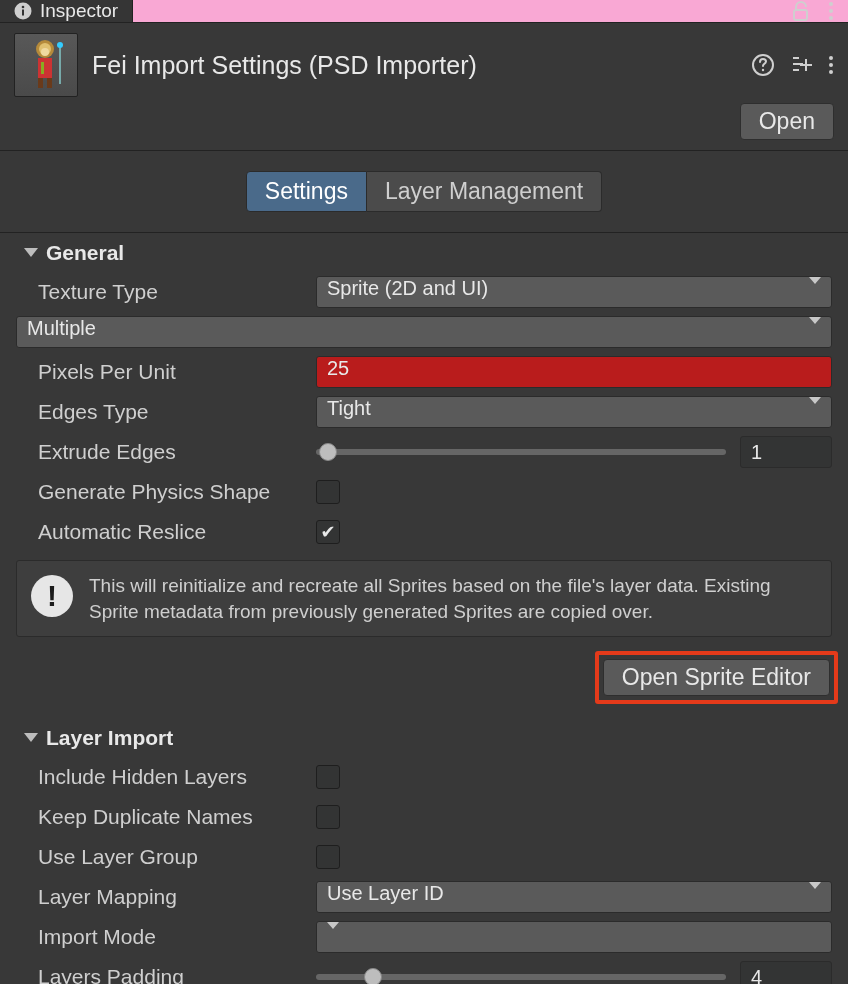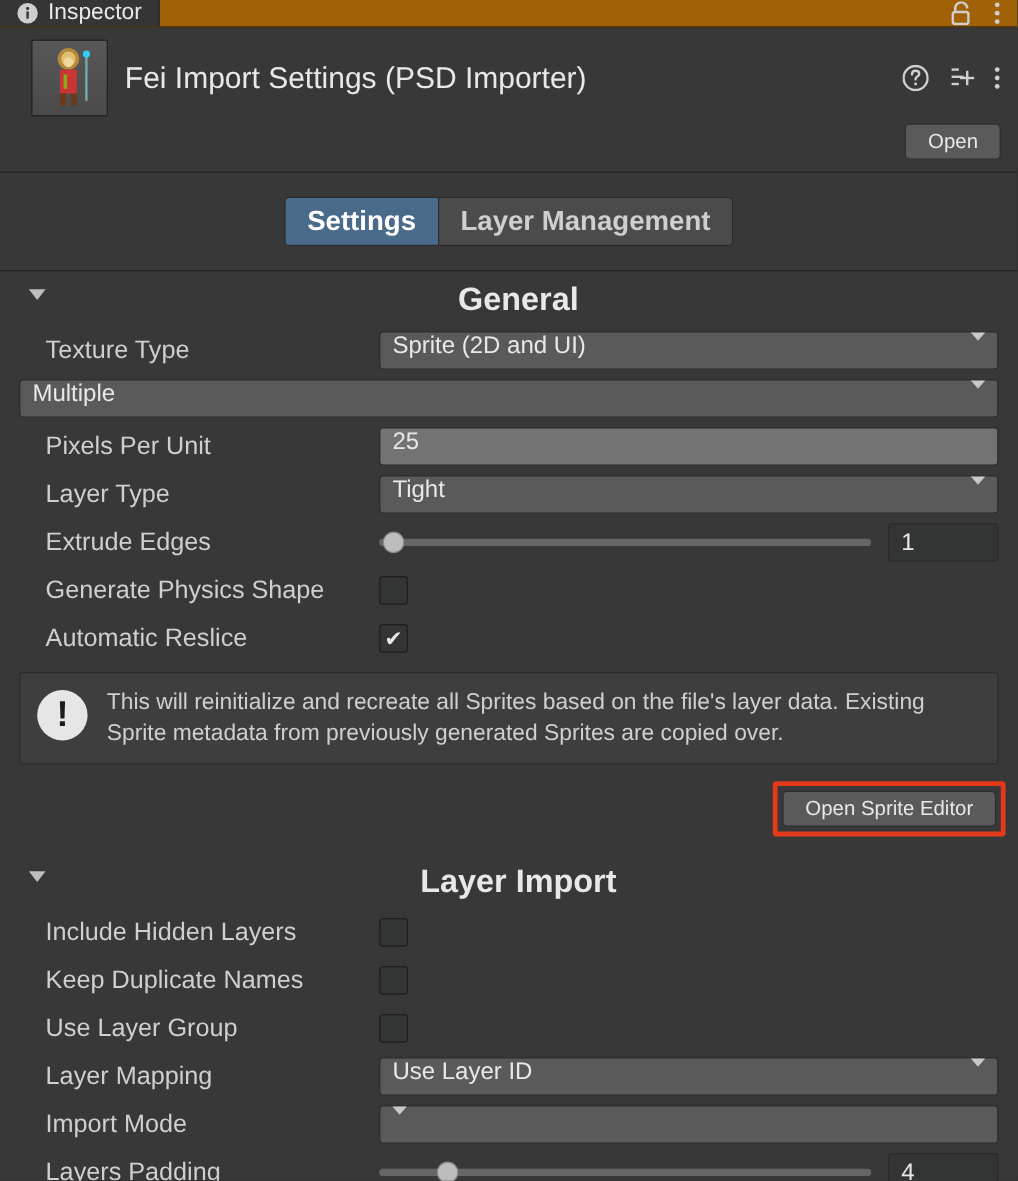--- a/index.html
+++ b/index.html
@@ -30,37 +30,37 @@
     overflow:hidden;
   }
   .window{
     width:100%;height:100%;
     background:var(--bg);
     display:flex;flex-direction:column;
   }
   
   .tabbar{
     height:40px;
-    background:#a16207;
+    background:#f9a8d4;
     border-bottom:1px solid var(--border);
     display:flex;align-items:stretch;
   }
   .tabbar .tab{
     display:flex;align-items:center;gap:8px;
     padding:0 14px;
     background:var(--panel-header);
     color:var(--text-bright);
     border-right:1px solid var(--border);
   }
   .tabbar .spacer{flex:1;}
   .tabbar .tools{display:flex;align-items:center;gap:18px;padding:0 14px;color:var(--text-bright);}
   
   .asset-header{
     display:flex;align-items:center;gap:14px;
-    padding:10px 14px 6px 26px;
+    padding:10px 14px 6px 14px;
   }
   .thumb{
     width:64px;height:64px;
     background:linear-gradient(#585858,#4a4a4a);
     border:1px solid var(--border);
     border-radius:2px;
     display:flex;align-items:center;justify-content:center;
   }
   .sprite{
     width:40px;height:54px;position:relative;
@@ -68,51 +68,49 @@
   .asset-title{font-size:25px;color:var(--text-bright);flex:1;}
   .header-tools{display:flex;gap:16px;align-items:center;color:var(--text-bright);}
   .open-row{display:flex;justify-content:flex-end;padding:0 14px 10px 14px;}
   
   .btn{
     background:var(--button);
     border:1px solid #2e2e2e;
     border-radius:4px;
     color:var(--text-bright);
     padding:4px 18px;
-    font-size:17px;
+    font-size:23px;
     cursor:pointer;
   }
   
   .tab-row{
     display:flex;justify-content:center;
     padding:20px 0;
     border-top:1px solid var(--border);
     border-bottom:1px solid var(--border);
     background:var(--bg);
-    font-weight:bold;
   }
   .seg{
     padding:6px 18px;
     font-size:23px;
     border:1px solid #2b2b2b;
     background:var(--tabhead);
     cursor:pointer;
   }
   .seg.active{background:var(--tab-active);color:#fff;}
   .seg.left{border-radius:4px 0 0 4px;}
   .seg.right{border-radius:0 4px 4px 0;border-left:none;}
   
   .section-head{
     display:flex;align-items:center;gap:6px;
     padding:8px 30px 6px 46px;
     font-weight:bold;color:var(--text-bright);
-    font-size:27px;
+    font-size:21px;
     border-bottom:1px solid rgba(0,0,0,0);
     position:relative;
-    justify-content:center;
   }
   .section-head::before{
     content:"";position:absolute;left:24px;top:15px;
     border-left:7px solid transparent;
     border-right:7px solid transparent;
     border-top:9px solid #bdbdbd;
   }
   .panel{padding:0 16px;}
   .row{
     display:flex;align-items:center;
@@ -133,21 +131,21 @@
     border-radius:3px;
     color:var(--text-bright);
     display:flex;justify-content:space-between;
     padding:0 10px;
     font-size:20px;
     cursor:pointer;
   }
   .select .arrow{border-left:6px solid transparent;border-right:6px solid transparent;border-top:7px solid #c8c8c8;}
   .input{
     flex:1;height:32px;
-    background:#737373;
+    background:#b91c1c;
     border:1px solid var(--field-border);
     border-radius:3px;
     color:var(--text-bright);
     padding:0 10px;
     font-size:20px;
   }
   .slider-wrap{flex:1;display:flex;align-items:center;gap:14px;}
   .slider{
     flex:1;height:6px;background:#666;border-radius:3px;
     position:relative;cursor:pointer;
@@ -304,21 +302,21 @@
     </div>
 
     <div class="row">
       <div class="label">Pixels Per Unit</div>
       <div class="field">
         <div class="input">25</div>
       </div>
     </div>
 
     <div class="row">
-      <div class="label">Layer Type</div>
+      <div class="label">Edges Type</div>
       <div class="field">
         <div class="select">
           <span>Tight</span>
           <span class="arrow"></span>
         </div>
       </div>
     </div>
 
     <div class="row">
       <div class="label">Extrude Edges</div>

